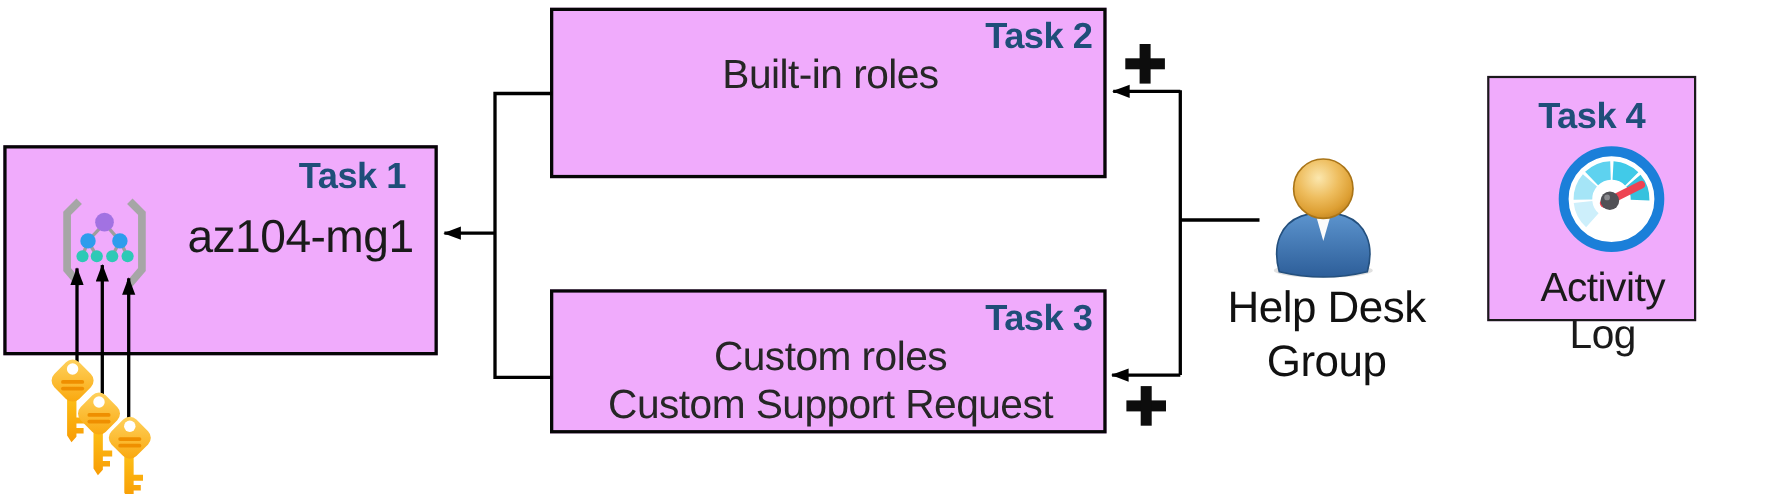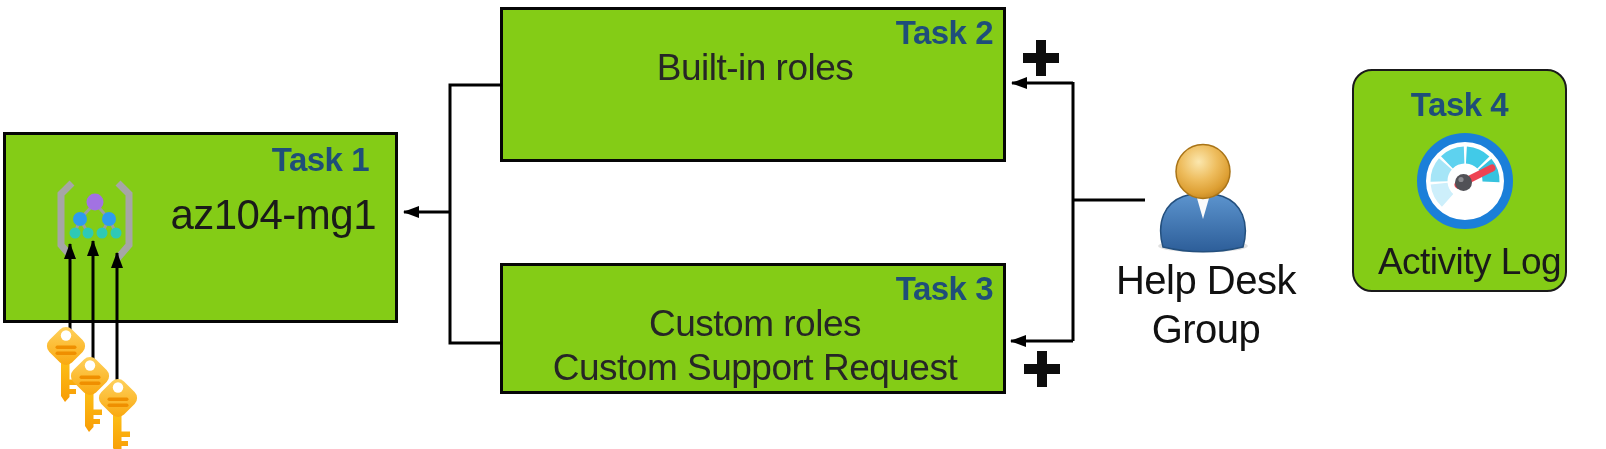--- a/index.html
+++ b/index.html
@@ -1,21 +1,21 @@
 <!DOCTYPE html>
 <html><head>
 <meta charset="utf-8">
 <style>
   html,body{margin:0;padding:0;background:#fff;}
   .canvas{
     position:relative;width:1606px;height:449px;background:#ffffff;overflow:hidden;
     font-family:"Liberation Sans","DejaVu Sans",sans-serif;color:#262626;
   }
   .box{
-    position:absolute;background:#84cc16;border:3px solid #060606;box-sizing:border-box;z-index:1;
+    position:absolute;background:#f0abfc;border:3px solid #060606;box-sizing:border-box;z-index:1;
   }
   .badge{
     position:absolute;font-weight:700;font-size:33px;line-height:34px;color:#1f4e79;letter-spacing:-0.5px;
   }
   .boxlines{
     position:absolute;left:4px;right:0;text-align:center;font-size:37px;line-height:44px;
     color:#262626;letter-spacing:-0.5px;
   }
   .task1-title{
     position:absolute;left:130px;top:56px;width:240px;text-align:right;
@@ -53,21 +53,21 @@
   </div>
 
   <div class="box" style="left:500px;top:263px;width:506px;height:131px;">
     <span class="badge" style="right:10px;top:6px;">Task 3</span>
     <div class="boxlines" style="top:36px;">
       <div>Custom roles</div>
       <div>Custom Support Request</div>
     </div>
   </div>
 
-  <div class="box task4-box" style="left:1352px;top:69px;width:215px;height:223px;border-radius:20px;">
+  <div class="box task4-box" style="left:1352px;top:69px;width:190px;height:223px;">
     <div class="task4-badge">Task 4</div>
     <div class="task4-caption">Activity Log</div>
   </div>
 
   <svg class="abs" style="left:46px;top:172px;z-index:3;" width="92" height="92" viewBox="0 0 92 92">
     <polyline points="26,11 15,22 15,73 27,87" fill="none" stroke="#a6a6a6" stroke-width="7"></polyline>
     <polyline points="72,11 83,22 83,73 71,87" fill="none" stroke="#a6a6a6" stroke-width="7"></polyline>
     <g stroke="#9e9e9e" stroke-width="3">
       <line x1="49" y1="31" x2="34" y2="47"></line>
         <line x1="49" y1="31" x2="63" y2="47"></line>

